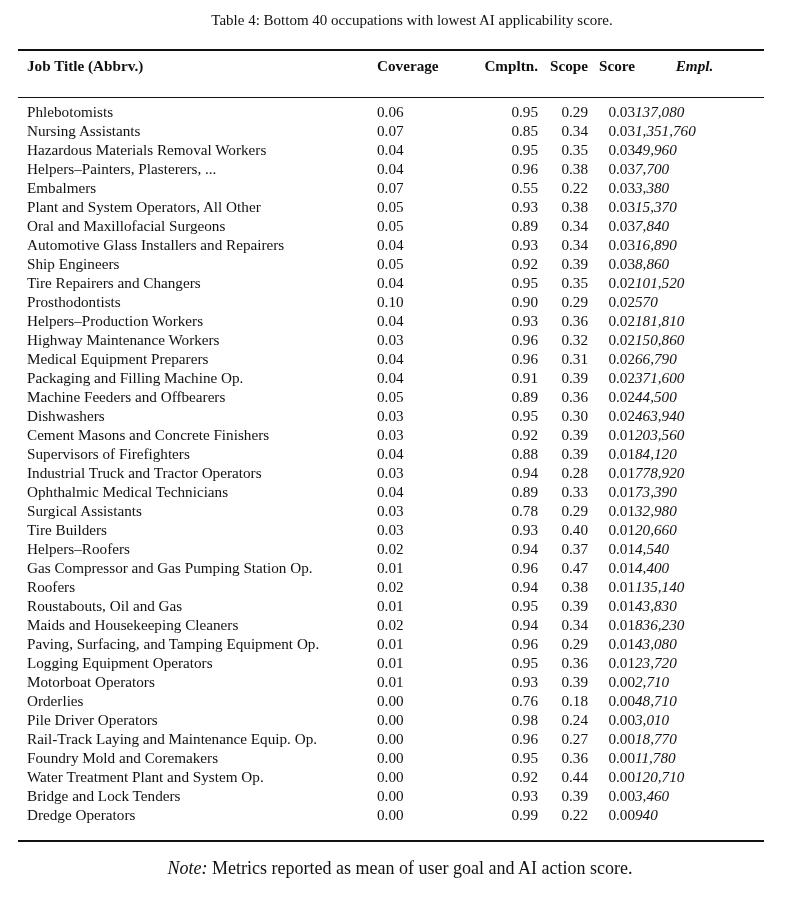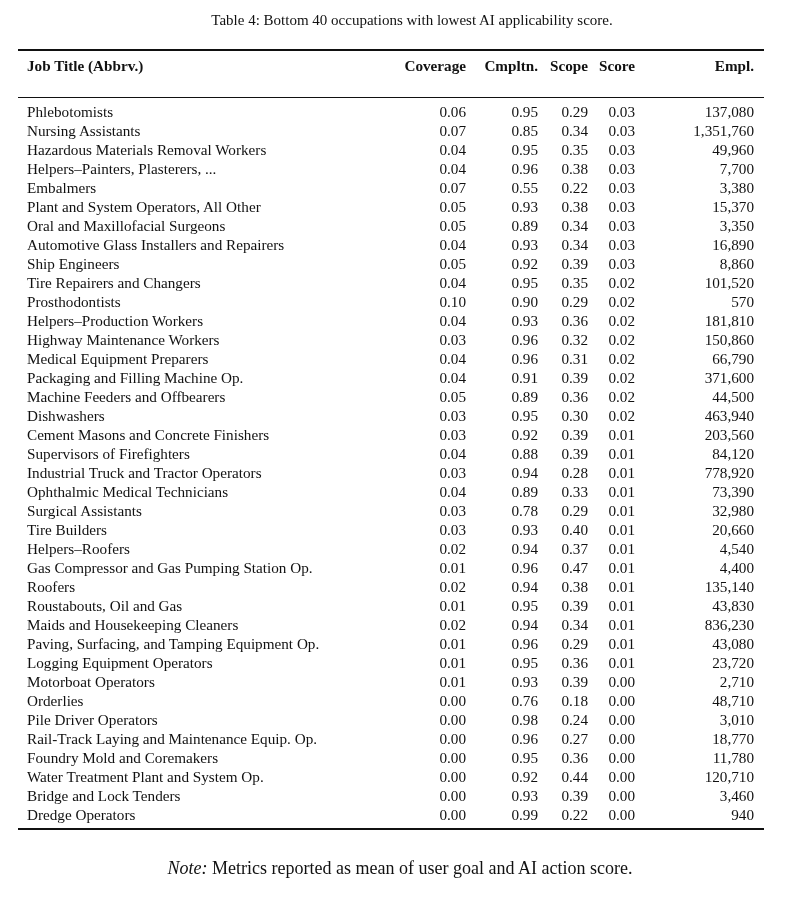--- a/index.html
+++ b/index.html
@@ -18,29 +18,29 @@
     table {
       width: 100%; border-collapse: collapse;
       font-family: "Liberation Serif", serif; font-size: 15.2px;
     }
     thead tr { border-top: 2px solid #111; border-bottom: 1.5px solid #111; }
     th {
       font-weight: bold; padding: 4px 0 21px 0; height: 21px; line-height: 21px;
     }
     tbody tr:first-child td { padding-top: 4px; }
     tbody tr:last-child { border-bottom: 2px solid #111; }
-    tbody tr:last-child td { padding-bottom: 4px; }
+    tbody tr:last-child td { padding-bottom: 16px; }
     td { padding: 0; height: 19px; line-height: 19px; }
     .c-title { text-align: left; padding-left: 9px; width: 350px; }
     th.c-title { padding-left: 9px; }
-    .c-cov { text-align: right; width: 89px; margin-top: 24px; }
+    .c-cov { text-align: left; width: 89px; margin-top: 24px; }
     .c-cmp { text-align: right; width: 72px; }
     .c-scp { text-align: right; width: 50px; }
     .c-scr { text-align: right; width: 47px; }
-    .c-emp { text-align: right; padding-right: 10px; }
+    .c-emp { padding-right: 10px; font-style: italic; }
     .note {
       position: absolute; top: 858px; left: 0; width: 800px;
       text-align: center; font-size: 18px; font-family: "Liberation Serif", serif;
     }
     .note em { font-style: italic; }
   </style>
 </head>
 <body>
 
 <div class="caption">Table 4: Bottom 40 occupations with lowest AI applicability score.</div>
@@ -105,21 +105,21 @@
           <td class="c-scp">0.38</td>
           <td class="c-scr">0.03</td>
           <td class="c-emp">15,370</td>
         </tr>
         <tr>
           <td class="c-title">Oral and Maxillofacial Surgeons</td>
           <td class="c-cov">0.05</td>
           <td class="c-cmp">0.89</td>
           <td class="c-scp">0.34</td>
           <td class="c-scr">0.03</td>
-          <td class="c-emp">3,350</td>
+          <td class="c-emp">7,840</td>
         </tr>
         <tr>
           <td class="c-title">Automotive Glass Installers and Repairers</td>
           <td class="c-cov">0.04</td>
           <td class="c-cmp">0.93</td>
           <td class="c-scp">0.34</td>
           <td class="c-scr">0.03</td>
           <td class="c-emp">16,890</td>
         </tr>
         <tr>

